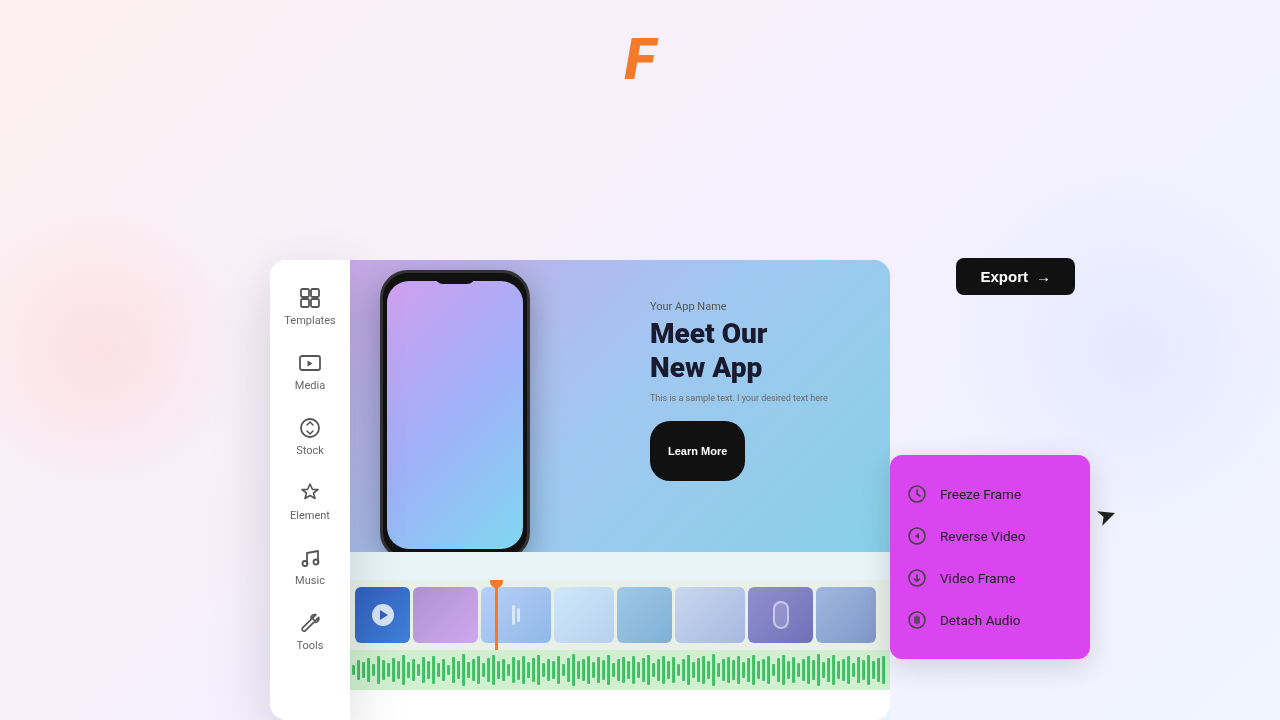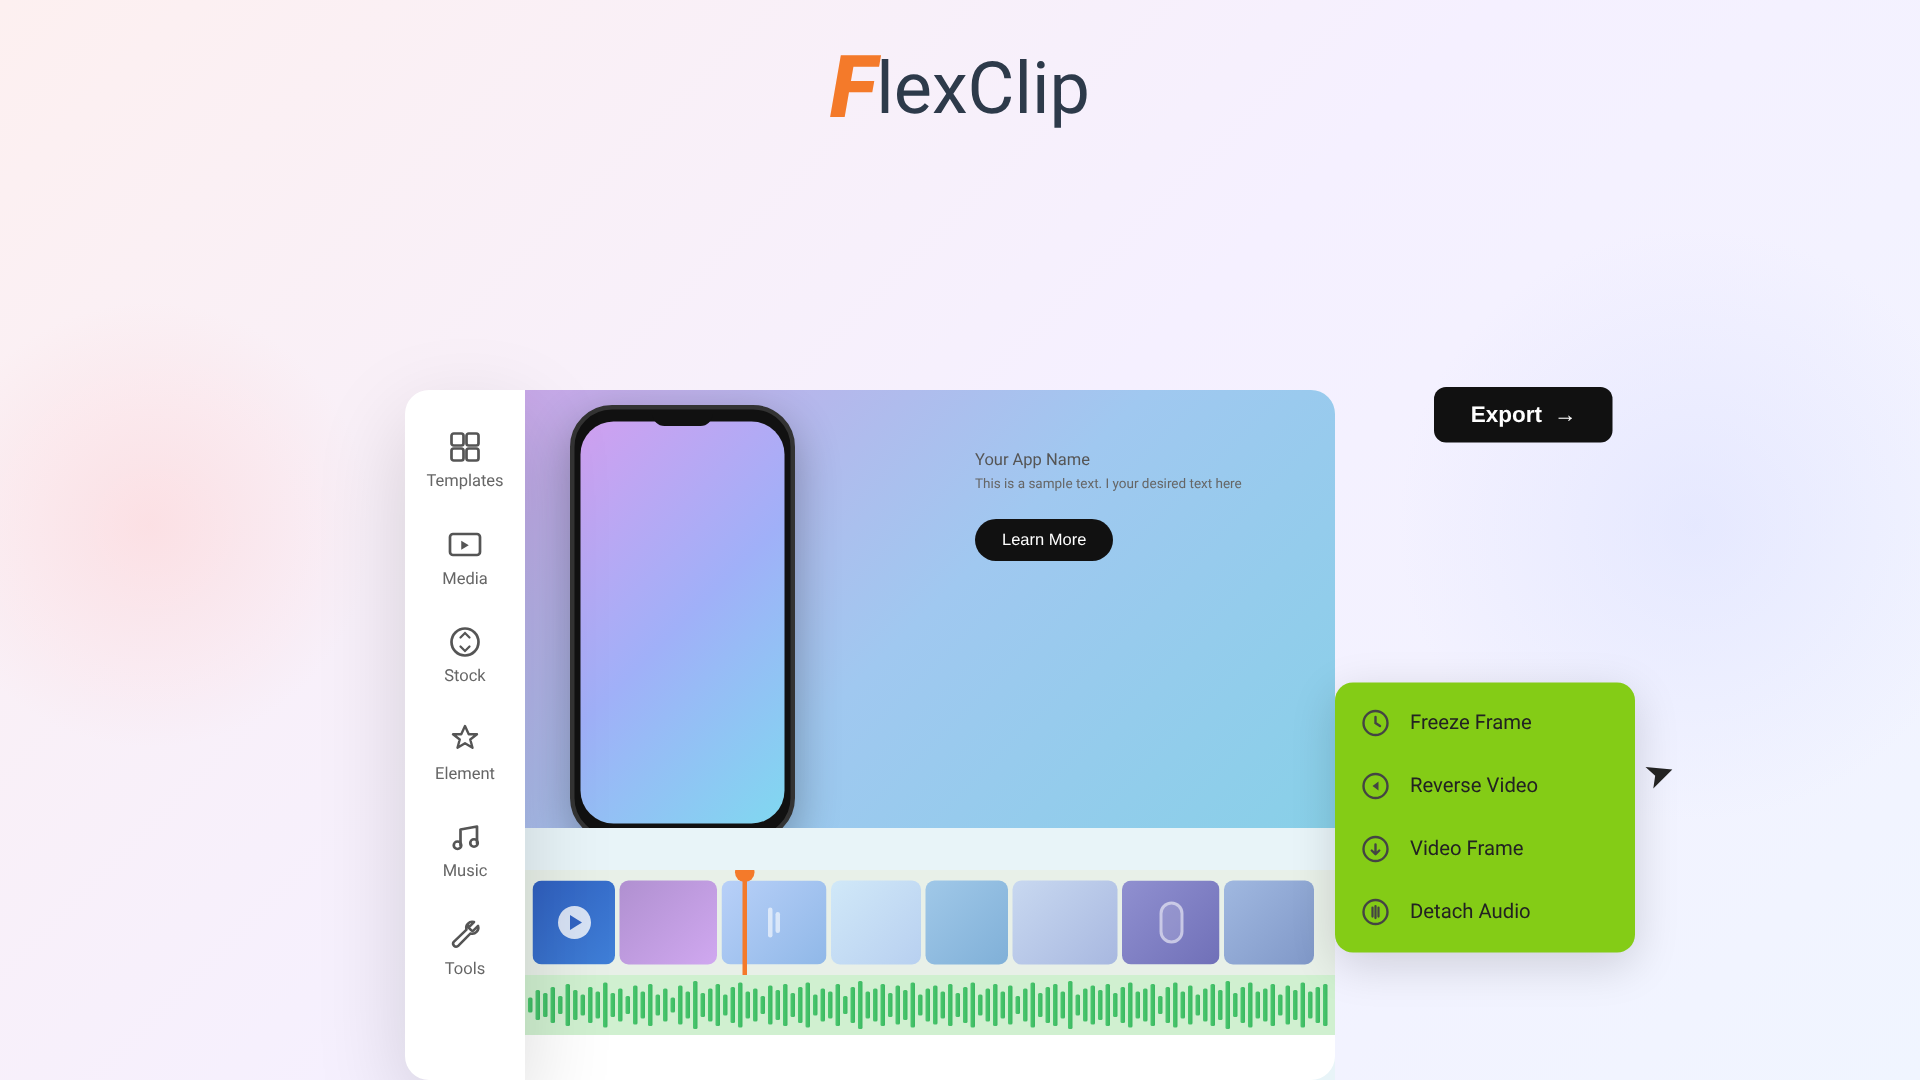--- a/index.html
+++ b/index.html
@@ -161,24 +161,25 @@
     .app-desc {
       font-size: 9px;
       color: #666;
       margin-bottom: 16px;
       line-height: 1.4;
     }
     .learn-more-btn {
       background: #111;
       color: white;
       border: none;
-      padding: 8px 18px;
+      padding: 24px 18px;
       border-radius: 20px;
       font-size: 11px;
       cursor: pointer;
+      font-weight: bold;
     }
 
     
     .export-btn {
       position: absolute;
       top: 258px;
       right: 205px;
       background: #111;
       color: white;
       border: none;
@@ -258,24 +259,24 @@
       position: relative;
       overflow: hidden;
     }
 
     
     .context-menu {
       position: absolute;
       right: 190px;
       top: 455px;
       width: 200px;
-      background: #84cc16;
+      background: #d946ef;
       border-radius: 12px;
       box-shadow: 0 8px 30px rgba(0,0,0,0.15);
-      padding: 6px 0;
+      padding: 18px 0;
       z-index: 100;
     }
 
     .menu-item {
       display: flex;
       align-items: center;
       gap: 12px;
       padding: 10px 16px;
       cursor: pointer;
       font-size: 13.5px;
@@ -332,21 +333,20 @@
     svg { display: block; }
   </style>
 </head>
 <body>
 
 <div class="glow-left"></div>
 <div class="glow-right"></div>
 
 <div class="logo-area">
   <span class="logo-f">F</span>
-  <span class="logo-text">lexClip</span>
 </div>
 
 <div class="sidebar">
 
   <div class="sidebar-item">
     <span class="icon">
       <svg width="24" height="24" viewBox="0 0 24 24" fill="none">
         <rect x="3" y="3" width="8" height="8" rx="1.5" stroke="#555" stroke-width="1.8"></rect>
         <rect x="13" y="3" width="8" height="8" rx="1.5" stroke="#555" stroke-width="1.8"></rect>
         <rect x="3" y="13" width="8" height="8" rx="1.5" stroke="#555" stroke-width="1.8"></rect>
@@ -412,20 +412,24 @@
 
     <div class="phone-mockup">
       <div class="phone-body">
         <div class="phone-notch"></div>
         <div class="phone-screen"></div>
       </div>
     </div>
 
     <div class="app-content">
       <div class="app-name">Your App Name</div>
+      <div class="app-title">
+        <span>Meet Our</span><br>
+        <span style="font-weight:900">New App</span>
+      </div>
       <div class="app-desc">This is a sample text. I
 your desired text here</div>
       <button class="learn-more-btn">Learn More</button>
     </div>
   </div>
 </div>
 
 <div class="timeline-area">
   <div class="timeline-clips">
     <div class="clip clip-1">

